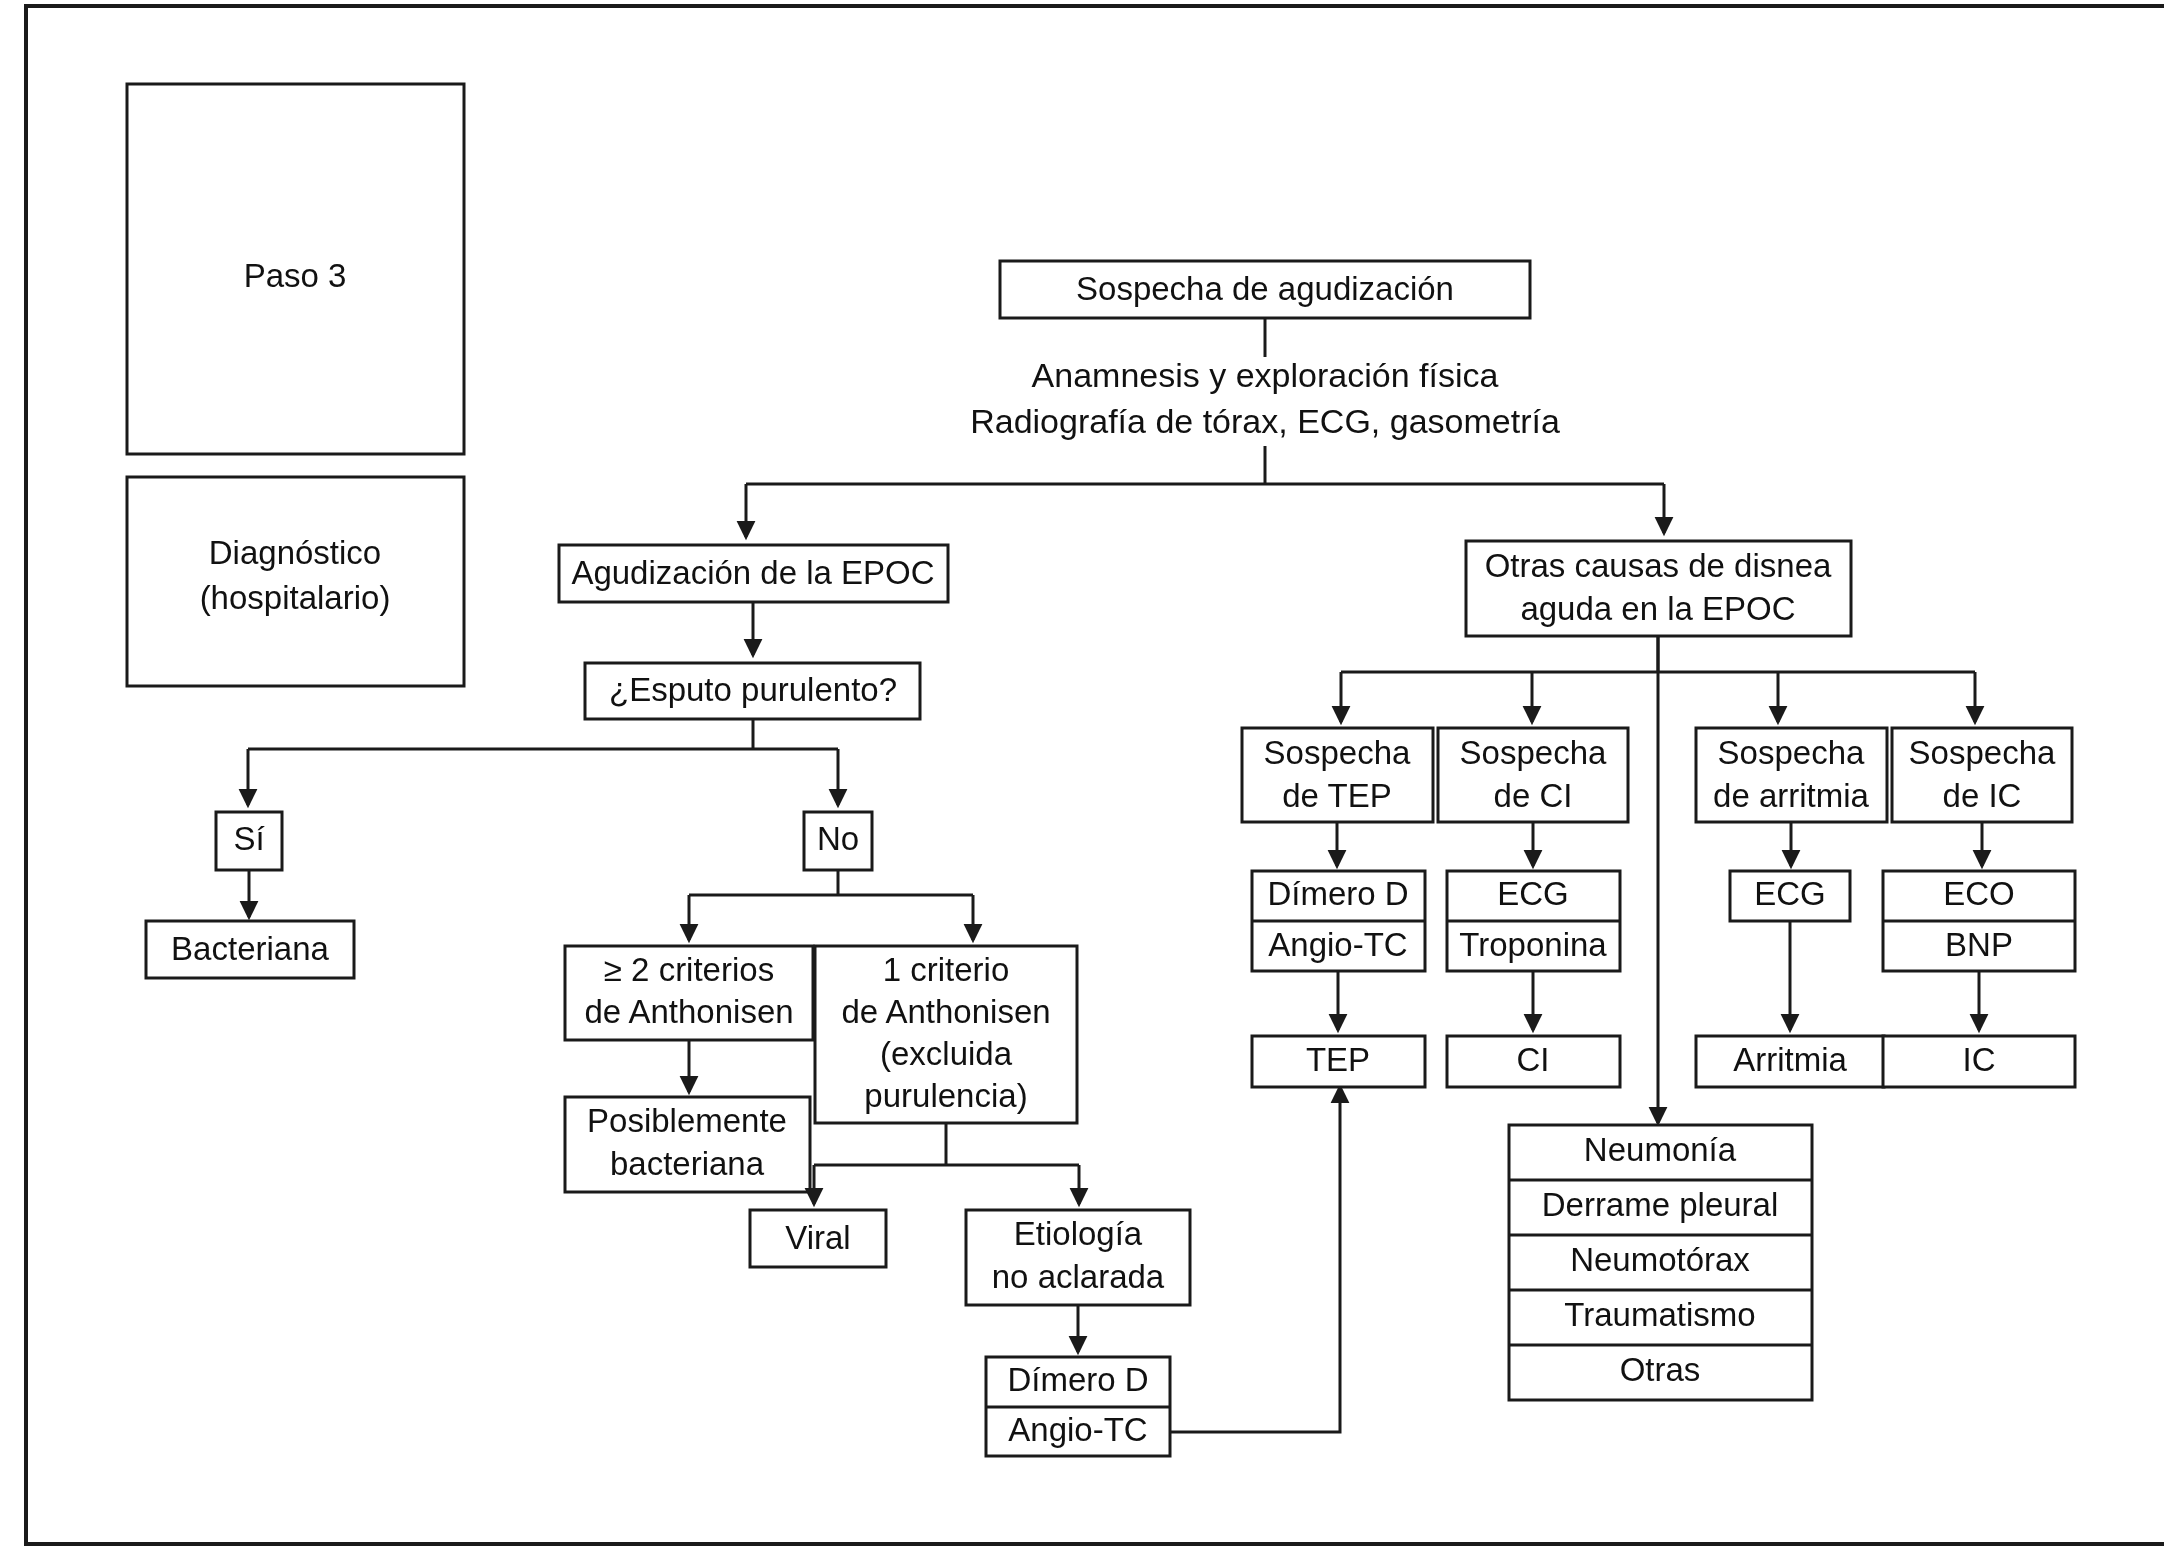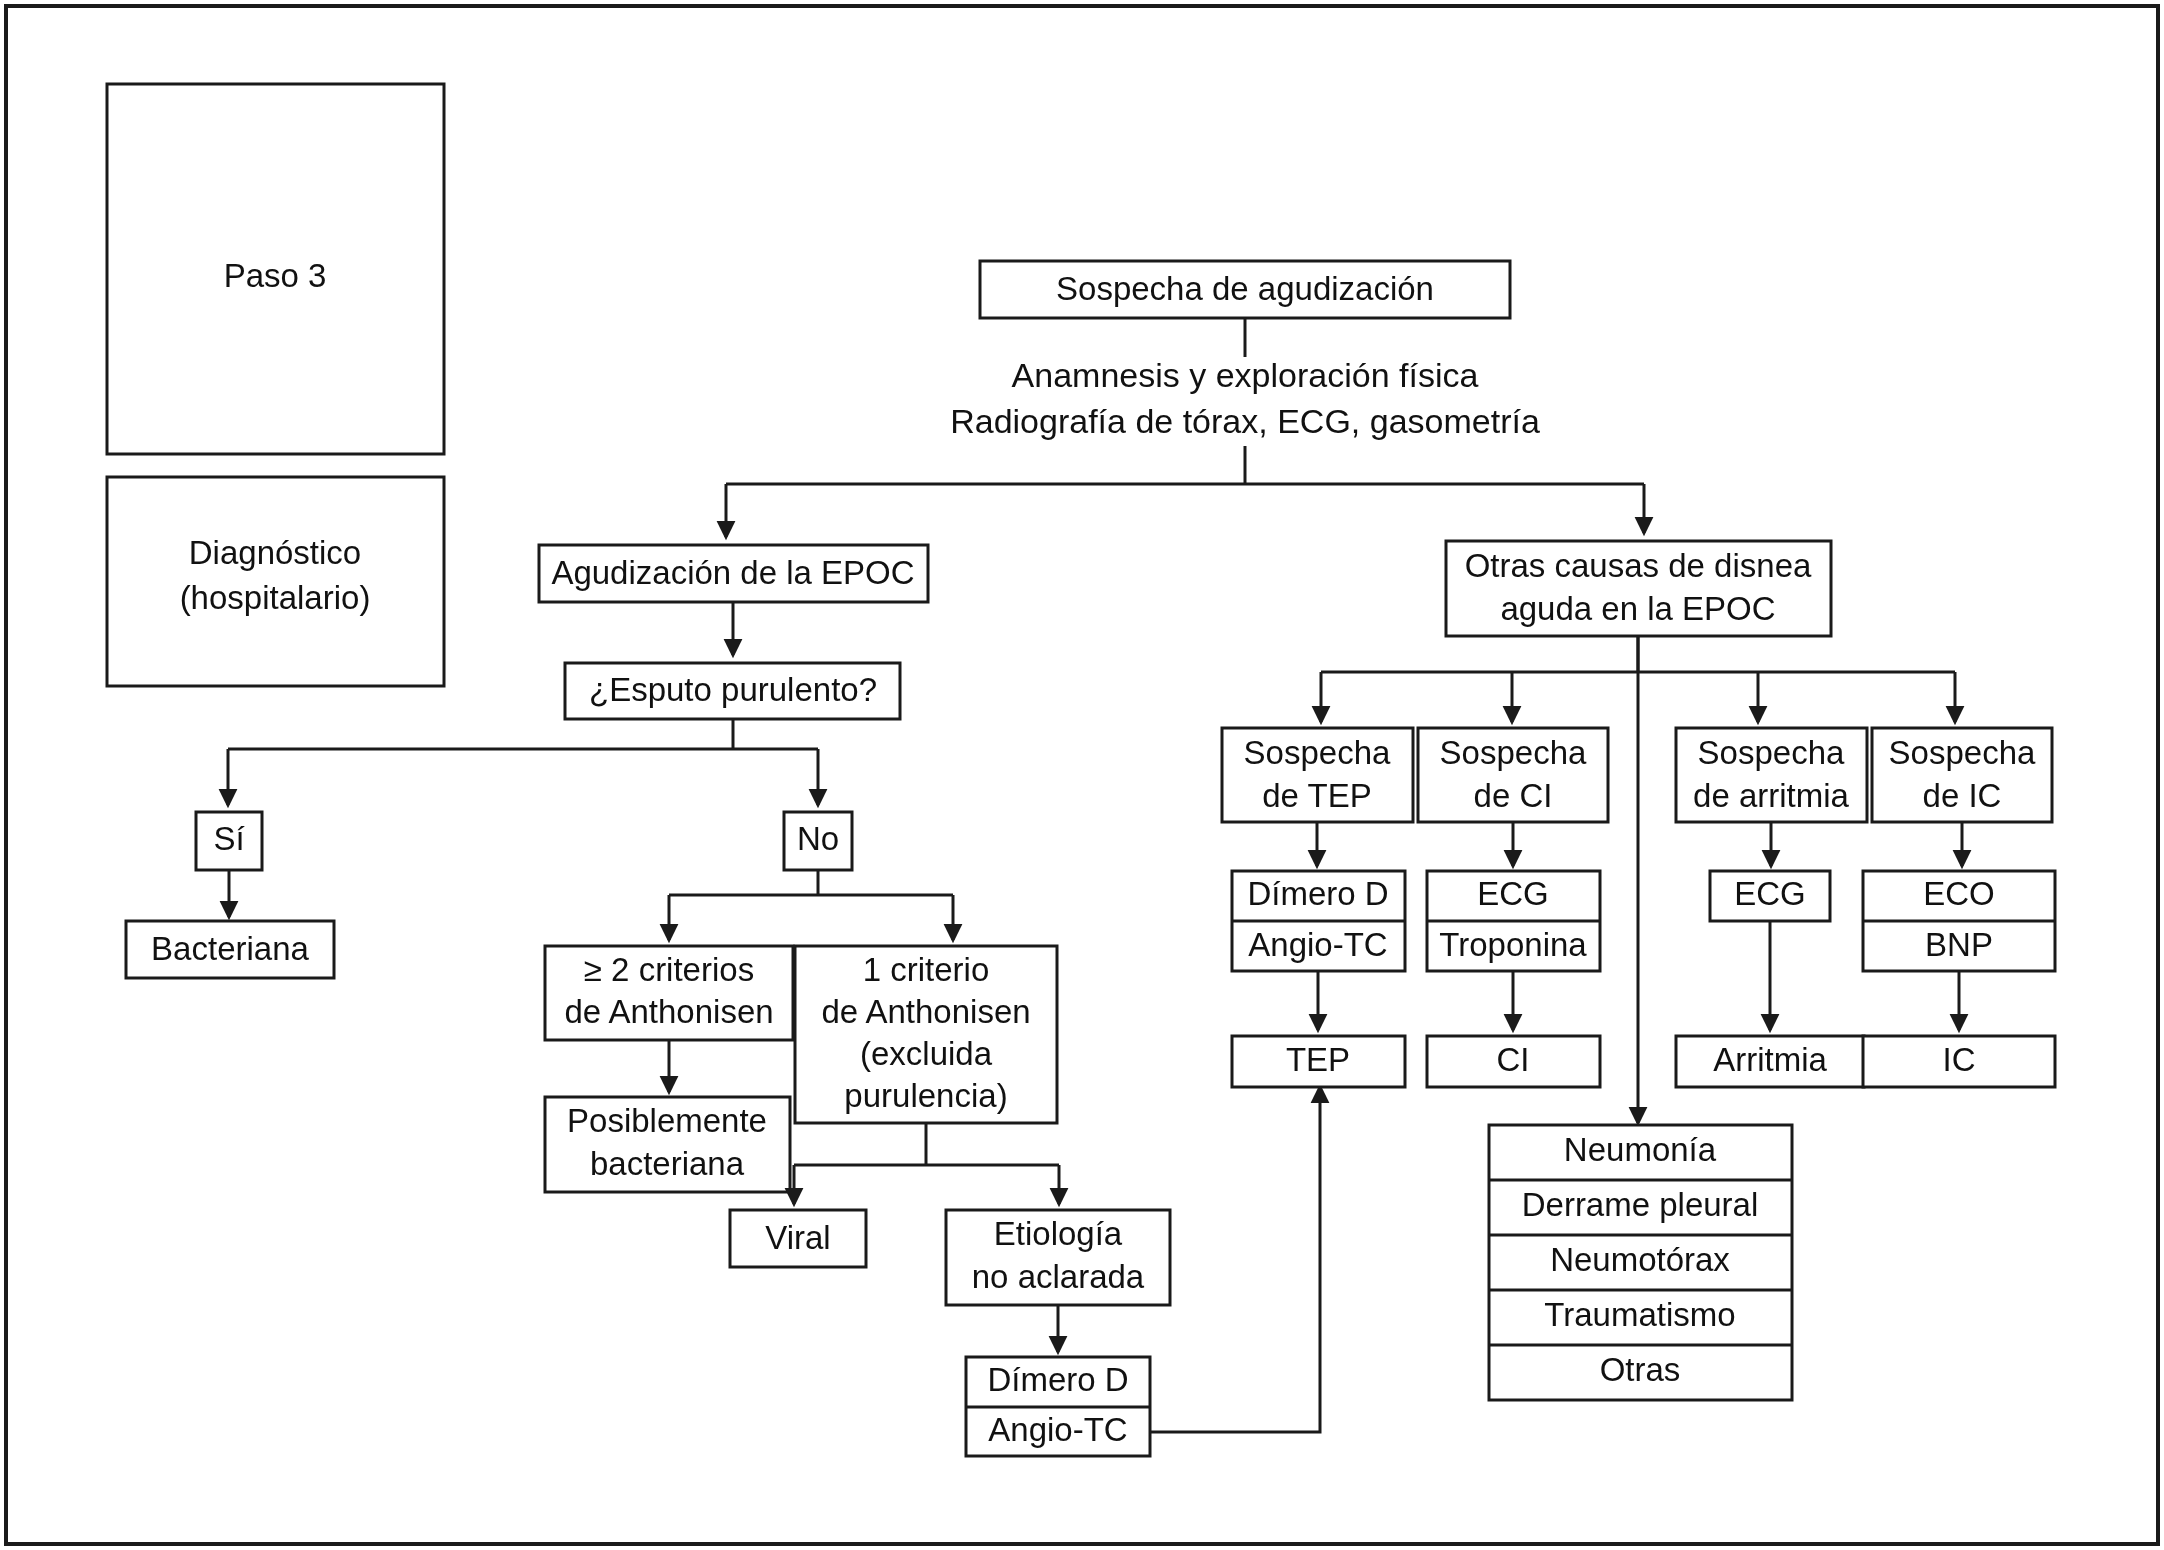--- a/index.html
+++ b/index.html
@@ -8,20 +8,21 @@
     background: #ffffff;
   }
   body {
     font-family: "Liberation Sans", sans-serif;
   }
   #canvas-wrap {
     position: relative;
     width: 1840px;
     height: 1550px;
     background: #ffffff;
+    padding-left: 20px;
   }
   svg#flow {
     display: block;
     width: 2164px;
     height: 1550px;
   }
   .box {
     fill: #ffffff;
     stroke: #1a1a1a;
     stroke-width: 3;

